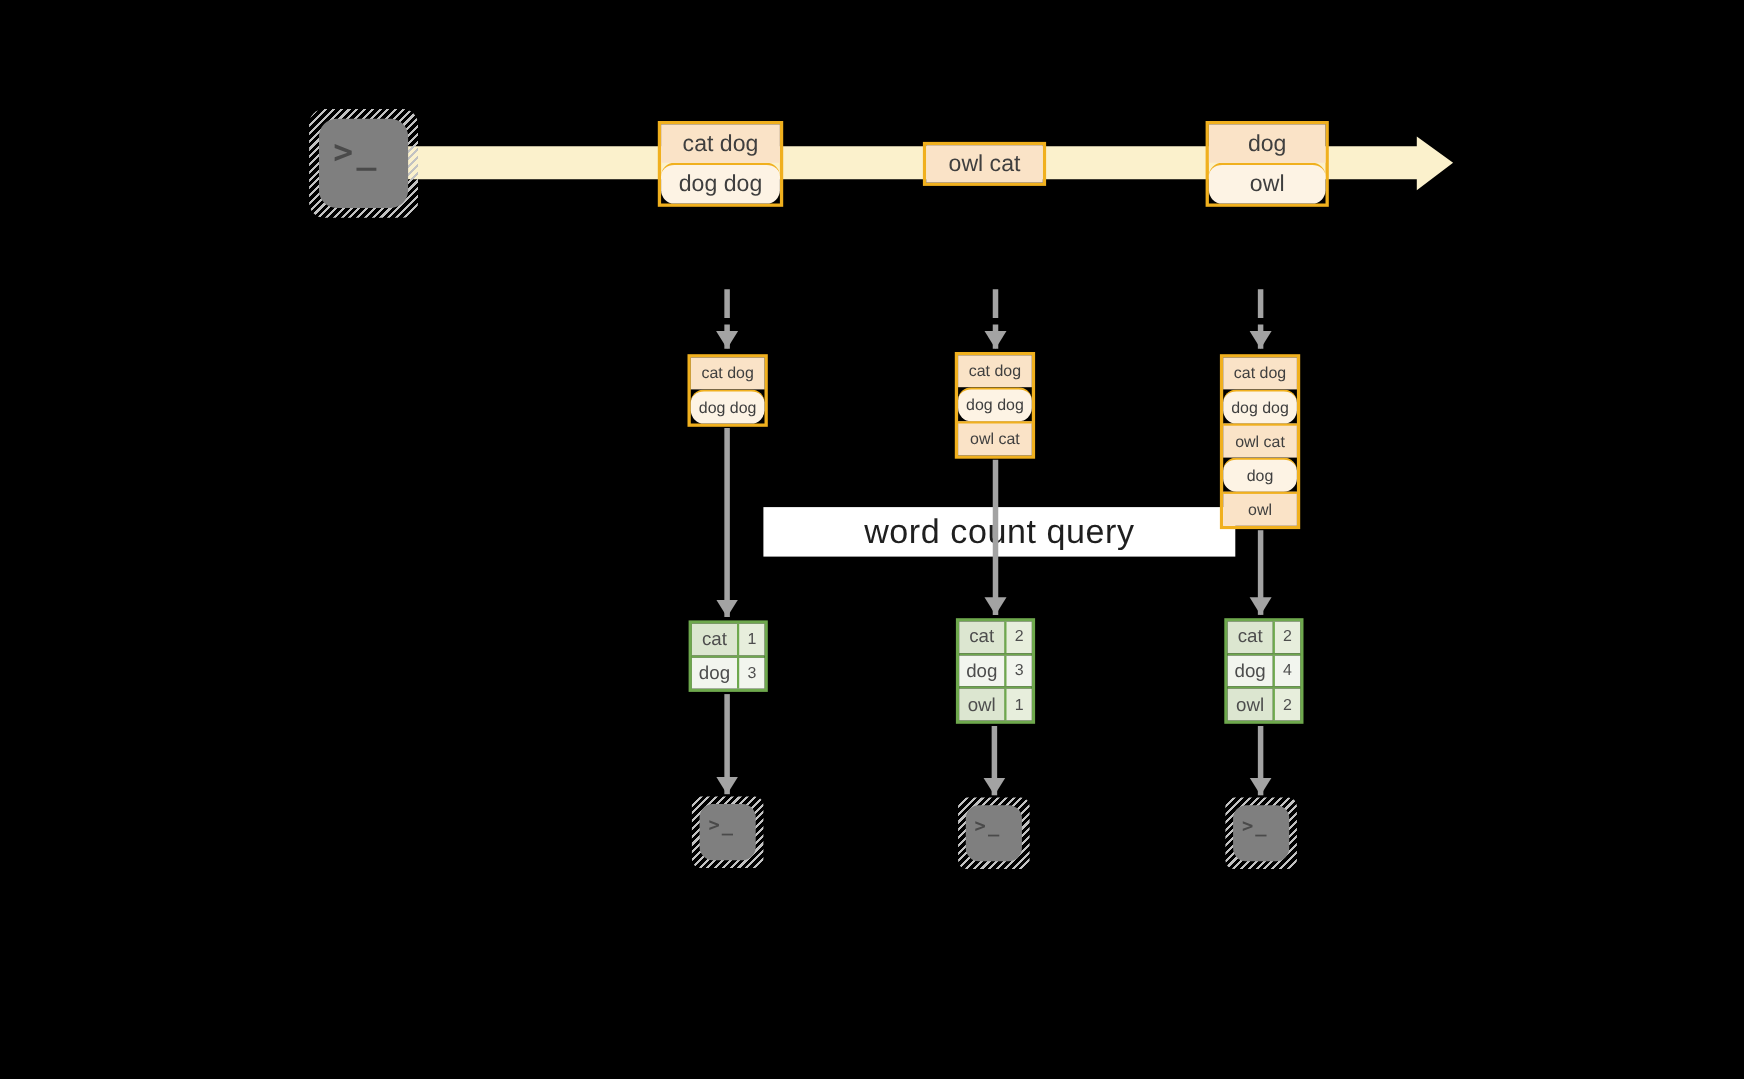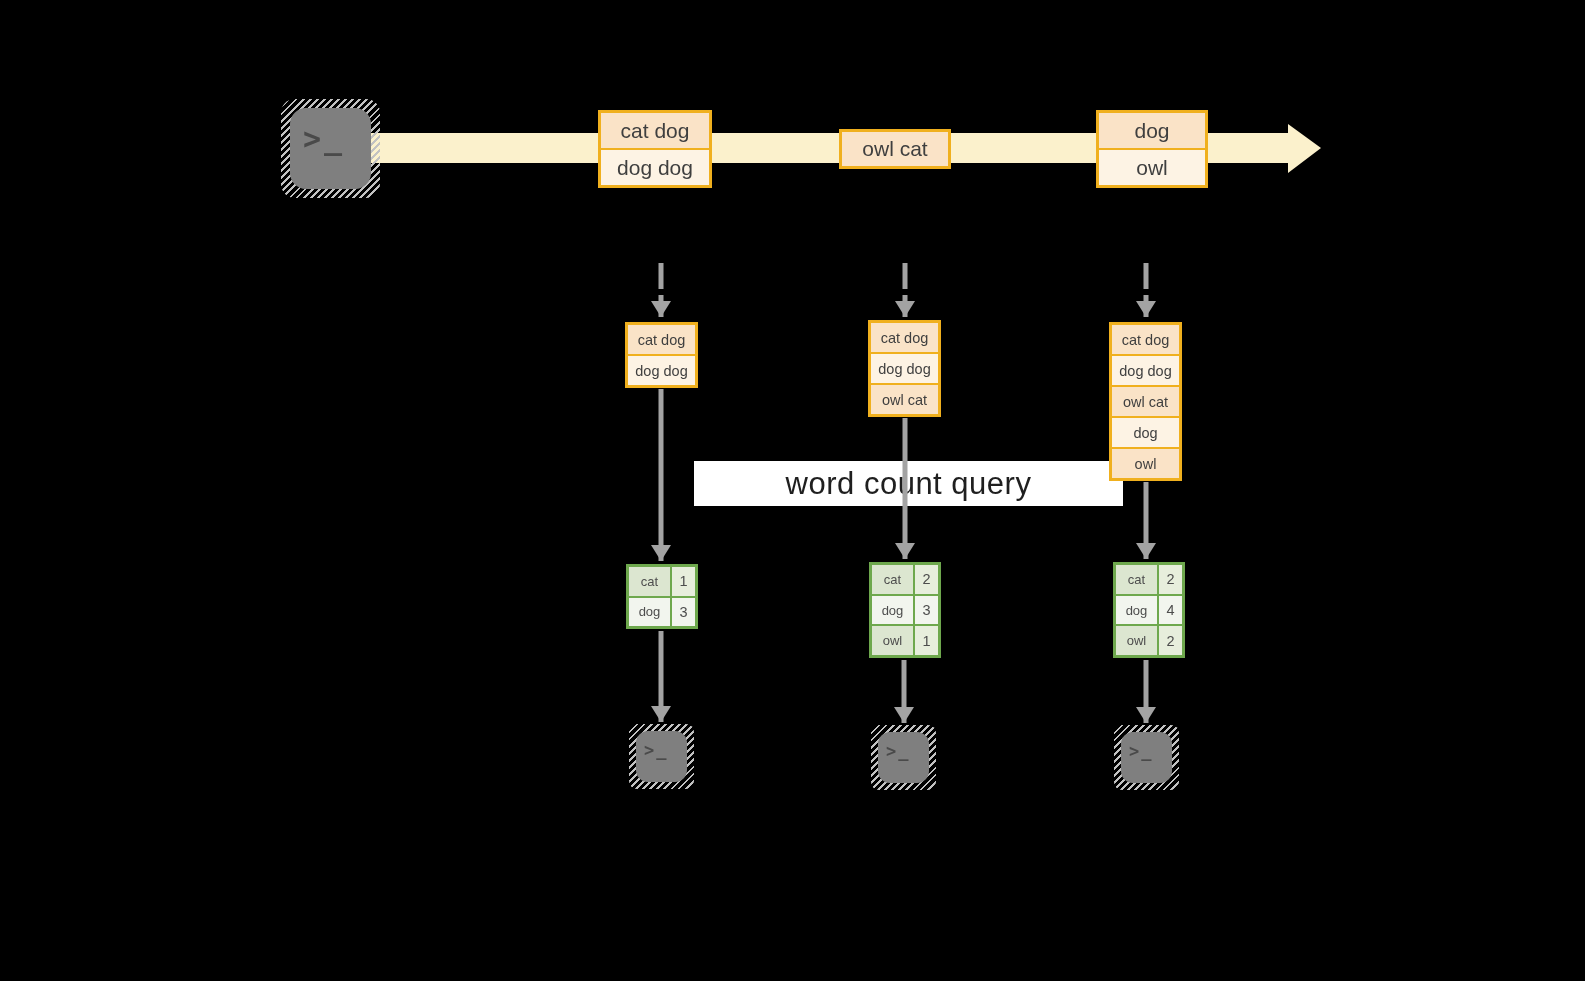--- a/index.html
+++ b/index.html
@@ -35,32 +35,32 @@
   .stack{position:absolute;z-index:4;width:73px;border:3px solid var(--gold);
          box-sizing:border-box;display:flex;flex-direction:column;}
   .s1{left:625px;top:322px;height:66px;}
   .s2{left:868px;top:320px;height:97px;}
   .s3{left:1109px;top:322px;height:159px;}
   .srow{flex:1;display:flex;align-items:center;justify-content:center;
         font-size:14.5px;color:var(--ink);white-space:nowrap;}
   .srow + .srow{border-top:2px solid var(--gold);}
 
   .fill-a{background:var(--peach);}
-  .fill-b{background:var(--cream2);}
+  .fill-b{background:var(--cream2);border-radius:12px;}
 
   
   .ctable{position:absolute;z-index:4;width:72px;border:3px solid var(--green);
           box-sizing:border-box;display:flex;flex-direction:column;}
   .t1{left:626px;top:564px;height:65px;}
   .t2{left:869px;top:562px;height:96px;}
   .t3{left:1113px;top:562px;height:96px;}
   .crow{flex:1;display:flex;min-height:0;}
   .crow + .crow{border-top:2px solid var(--green);}
   .cword{width:41px;display:flex;align-items:center;justify-content:center;
-         font-size:13px;color:var(--table-ink);}
+         font-size:17px;color:var(--table-ink);}
   .cval{flex:1;border-left:2px solid var(--green);display:flex;align-items:center;
         justify-content:center;font-size:14.5px;color:var(--table-ink);}
   .crow.odd .cword{background:var(--sage-dark);}
   .crow.odd .cval{background:var(--sage-mid);}
   .crow.even .cword,.crow.even .cval{background:var(--sage-light);}
 
   
   .term{position:absolute;box-sizing:border-box;border-radius:14px;overflow:hidden;
     background:repeating-linear-gradient(135deg,var(--hatch-gray) 0 2px,transparent 2px 5px);}
   .term-inner{position:absolute;background:var(--terminal-gray);}

